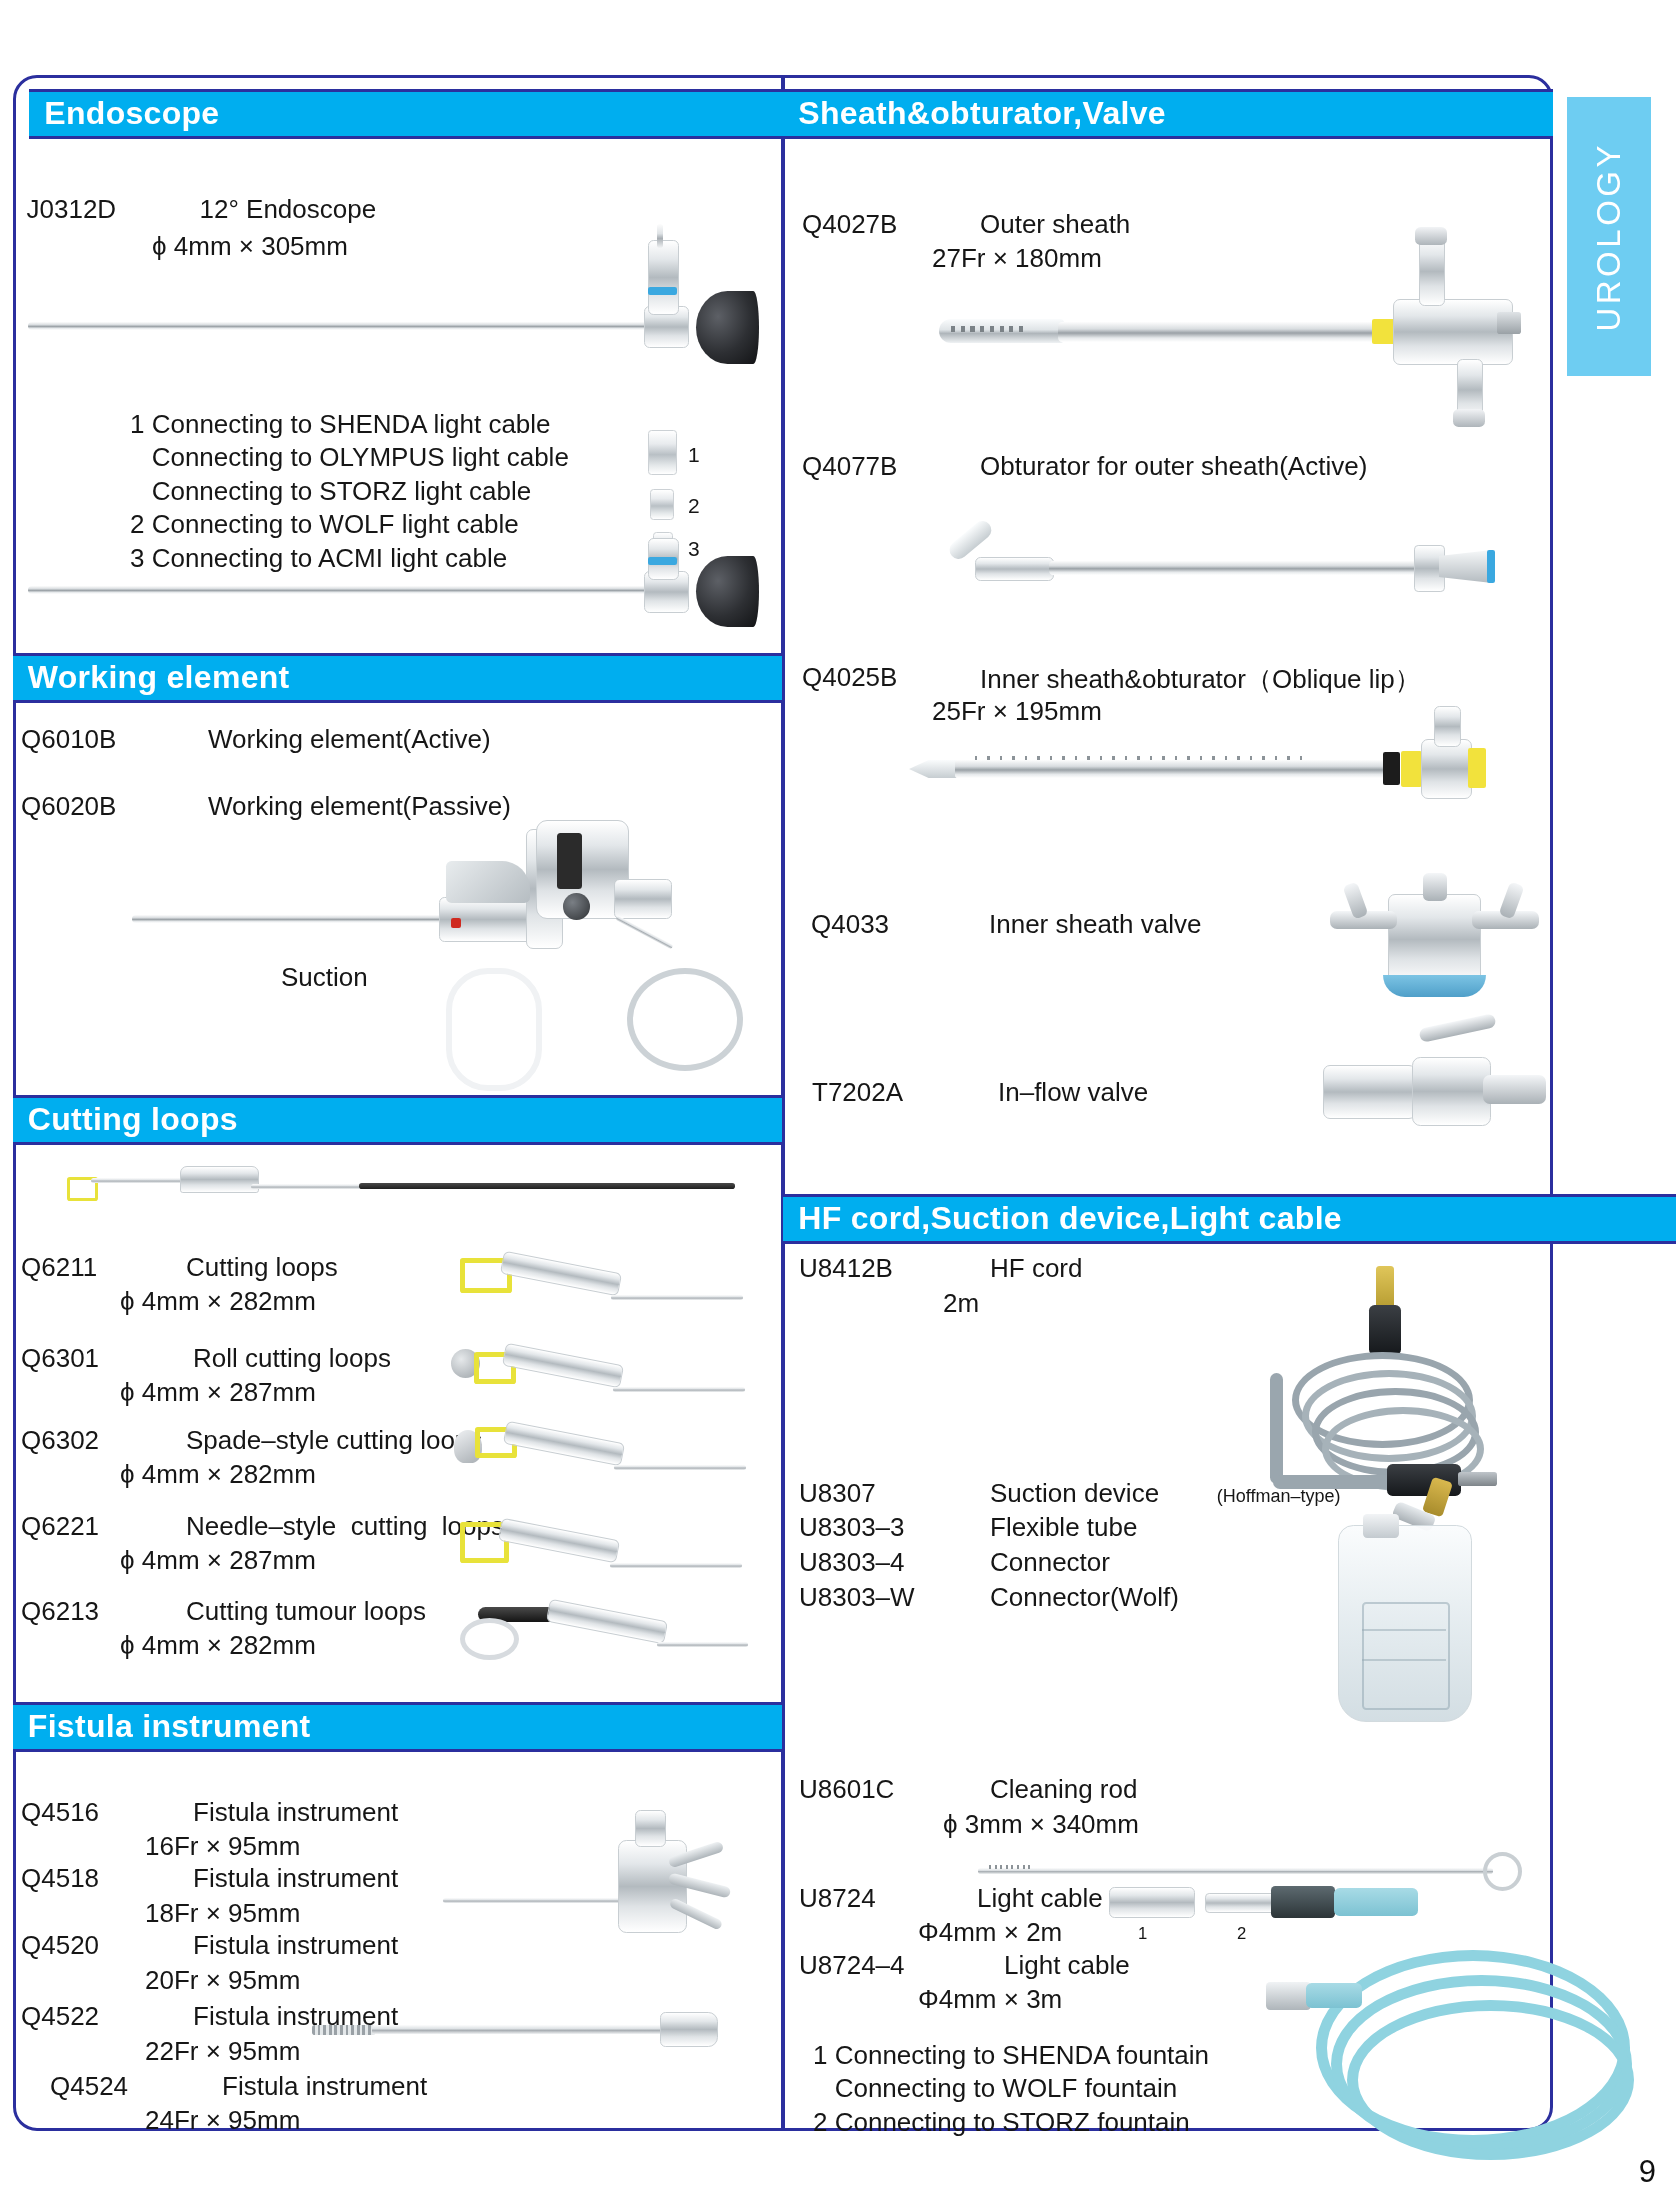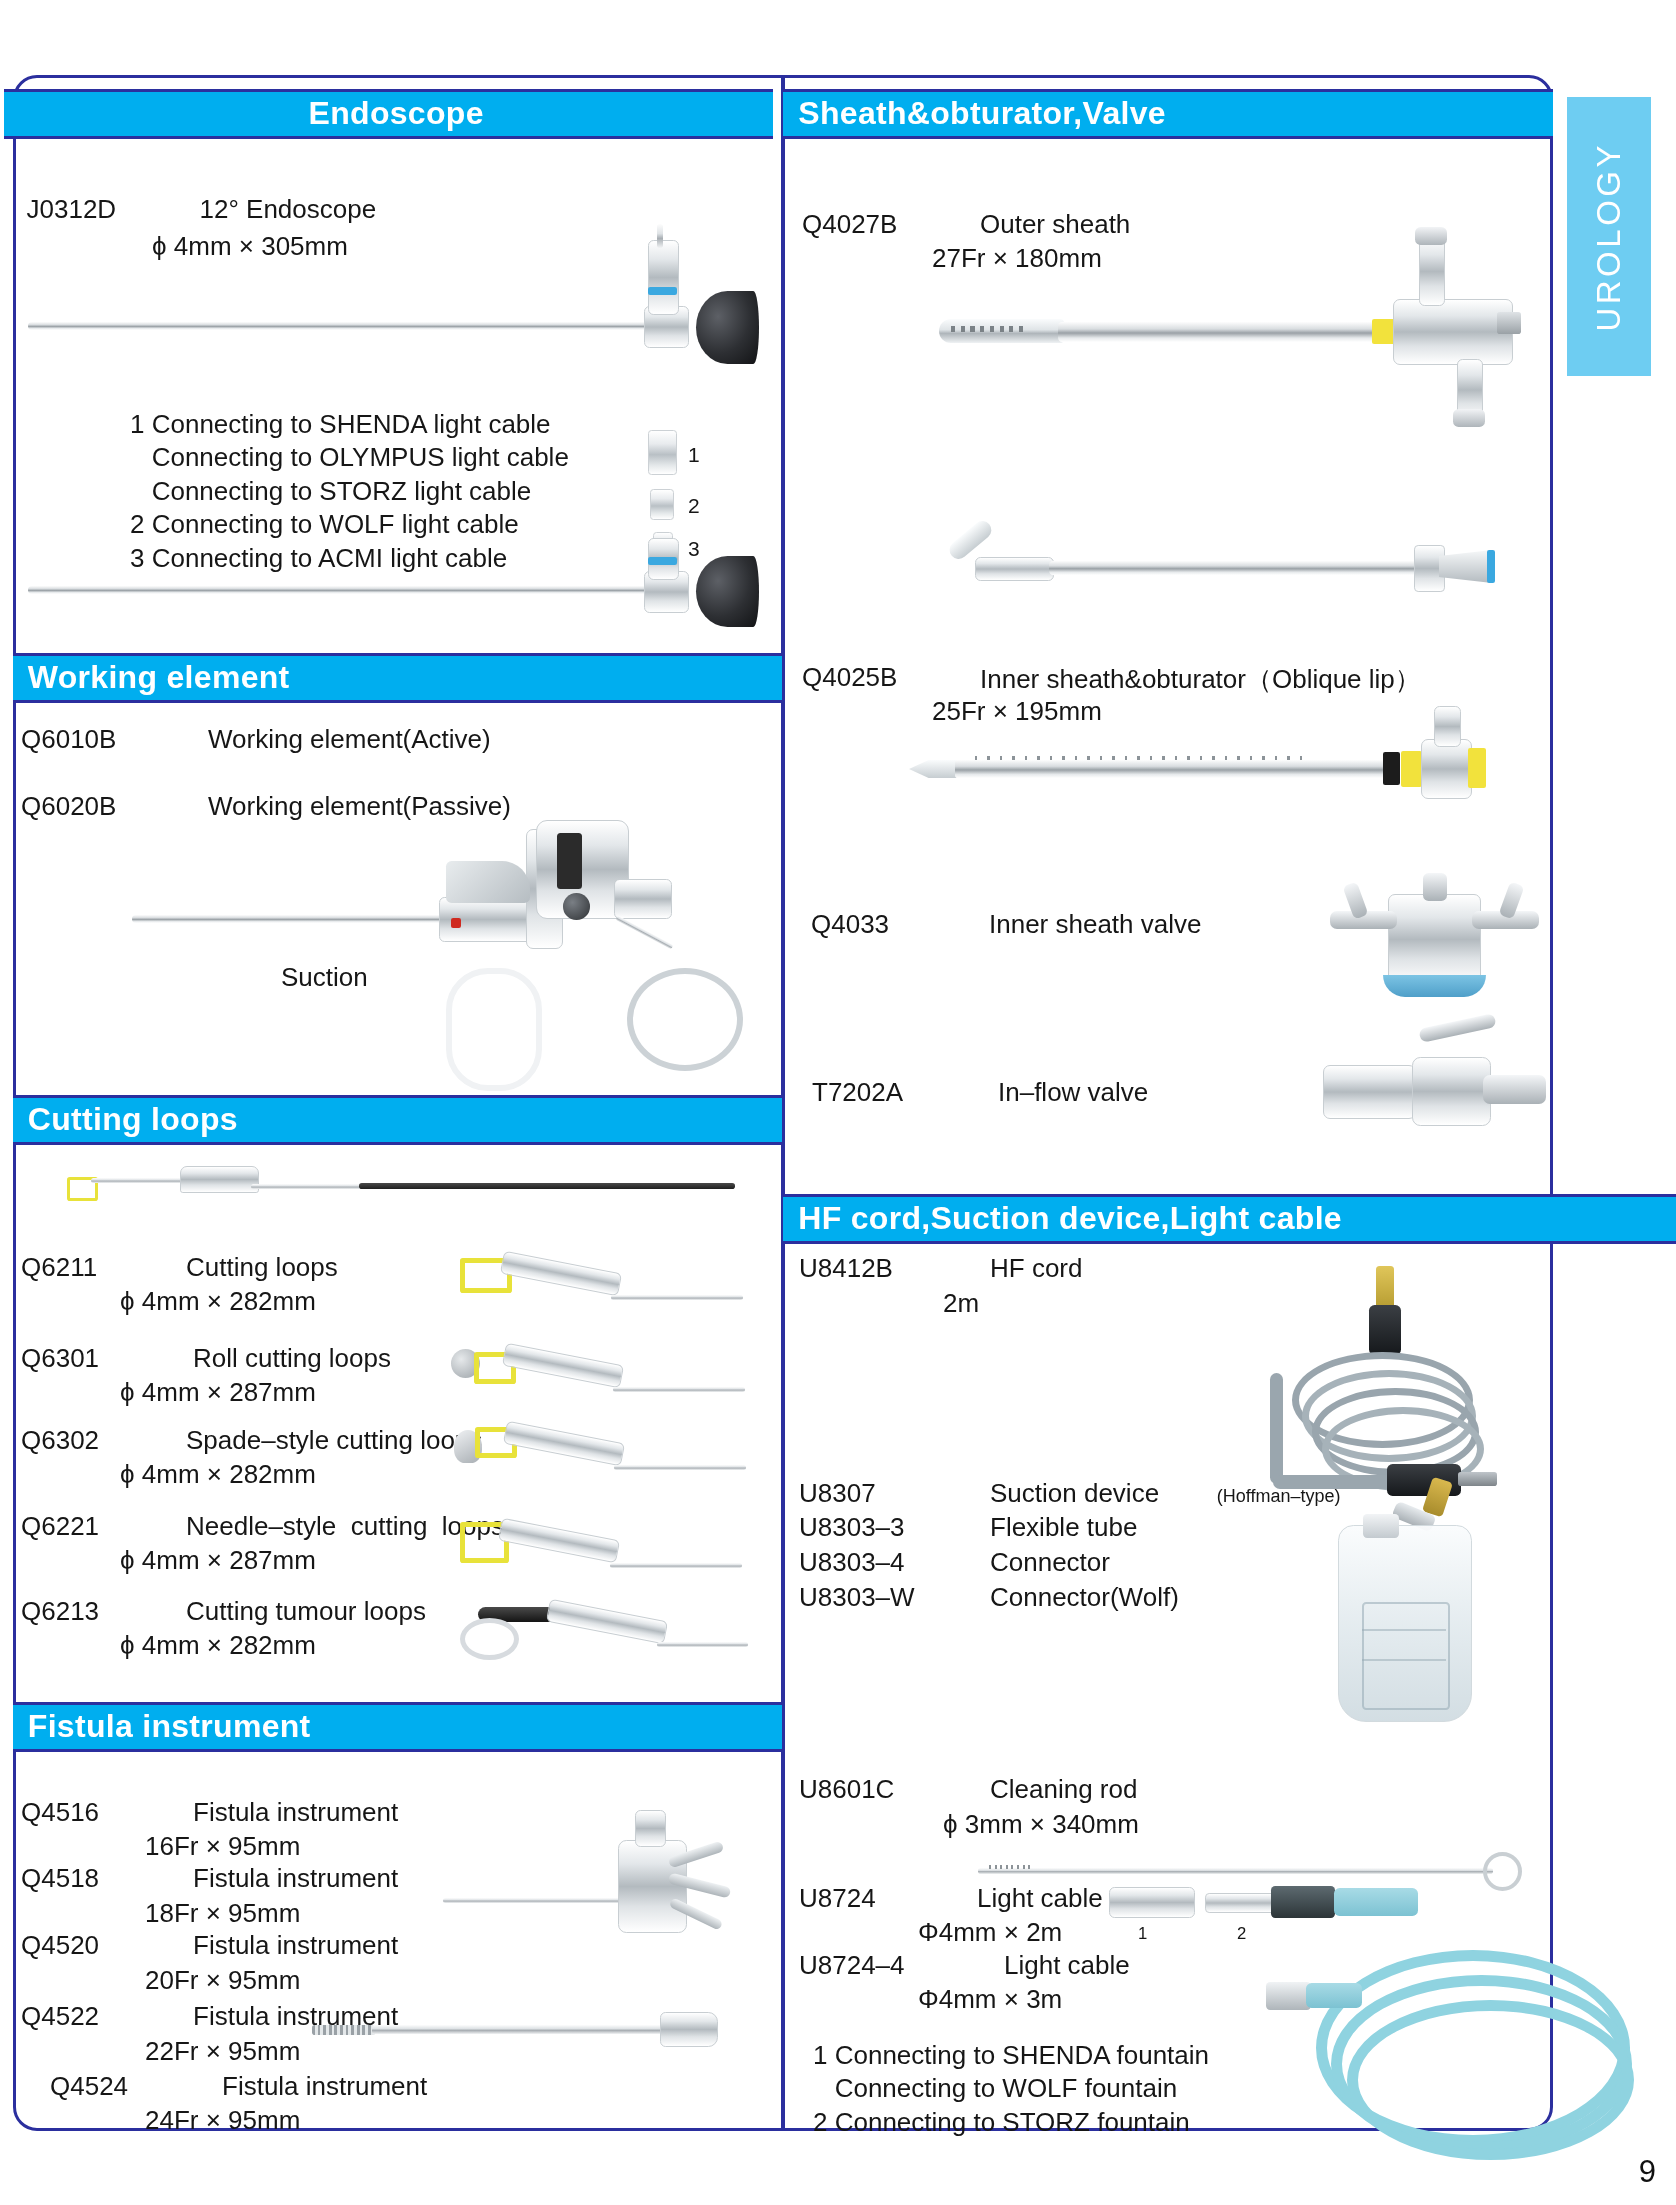--- a/index.html
+++ b/index.html
@@ -125,21 +125,21 @@
   }
 </style>
 </head>
 <body>
 
 <div class="page">
 
   <div class="outer-frame"></div>
   <div class="col-divider"></div>
 
-  <div class="sec-head" style="left:4px;top:89px;width:769px;justify-content:center;">
+  <div class="sec-head" style="left:29px;top:89px;width:769px;">
     <span>Endoscope</span>
   </div>
 
   <div class="row" style="left:26.5px;top:194px;">
     <div class="c" style="width:125px;">J0312D</div>
     <div class="d">12° Endoscope</div>
   </div>
   <div class="txt item" style="left:152px;top:230px;">ϕ 4mm × 305mm</div>
 
   <div class="img">
@@ -344,20 +344,24 @@
     <div class="shaft" style="left:1058px;top:322px;width:362px;height:19.5px;border-radius:4.2px;"></div>
     <div class="yellowring" style="left:1372px;top:319px;width:24px;height:25px;"></div>
     <div class="metalbody" style="left:1393px;top:299px;width:118px;height:64px;border-radius:7px;"></div>
     <div class="metalbody" style="left:1419px;top:237px;width:24px;height:67px;"></div>
     <div style="position:absolute;left:1415px;top:227px;width:32px;height:18px;border-radius:5.6px;background:linear-gradient(180deg,#f2f4f6,#aeb5ba);"></div>
     <div class="metalbody" style="left:1457px;top:359px;width:24px;height:60px;"></div>
     <div style="position:absolute;left:1453px;top:409px;width:32px;height:18px;border-radius:5.6px;background:linear-gradient(180deg,#f2f4f6,#aeb5ba);"></div>
     <div style="position:absolute;left:1497px;top:312px;width:24px;height:22px;border-radius:2.8px;background:linear-gradient(180deg,#dfe3e6,#9aa1a6);"></div>
   </div>
 
+  <div class="row" style="left:802px;top:451px;">
+    <div class="c" style="width:130px;">Q4077B</div>
+    <div class="d">Obturator for outer sheath(Active)</div>
+  </div>
 
   <div class="img">
     <div style="position:absolute;left:946px;top:531px;width:49px;height:18px;border-radius:11px;background:linear-gradient(180deg,#fafcfd,#c6cdd1);transform:rotate(-40deg);"></div>
     <div class="metalbody" style="left:975px;top:557px;width:77px;height:22px;"></div>
     <div class="shaft" style="left:1049px;top:561px;width:369px;height:14px;"></div>
     <div class="metalbody" style="left:1414px;top:545px;width:29px;height:45px;border-radius:4.2px;"></div>
     <div style="position:absolute;left:1439px;top:550px;width:53px;height:33px;background:linear-gradient(180deg,#f6f8f9,#b4bbc0);clip-path:polygon(0 18%,100% 0,100% 100%,0 82%);"></div>
     <div class="bluering" style="left:1487px;top:550px;width:8.4px;height:33px;"></div>
   </div>
 

